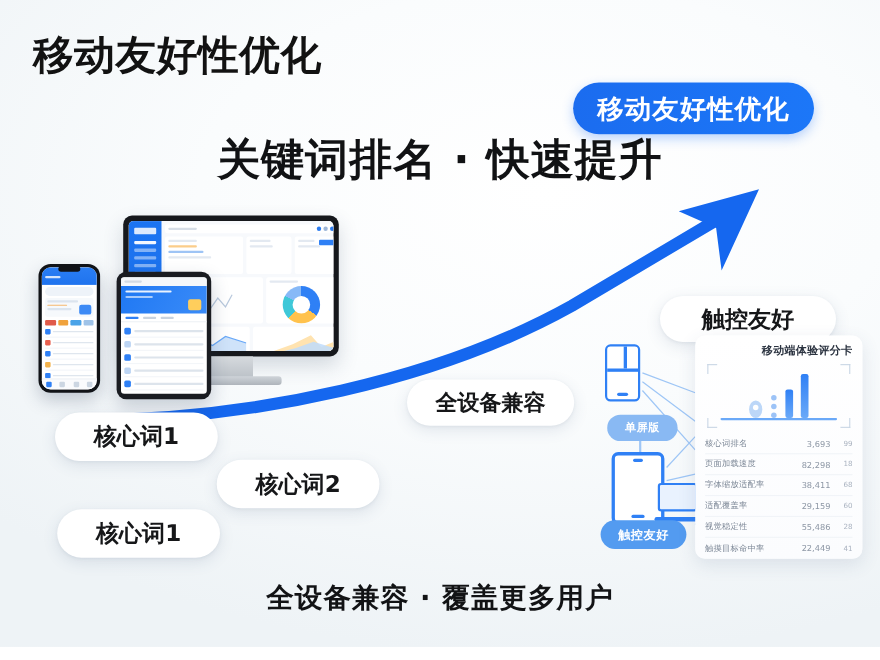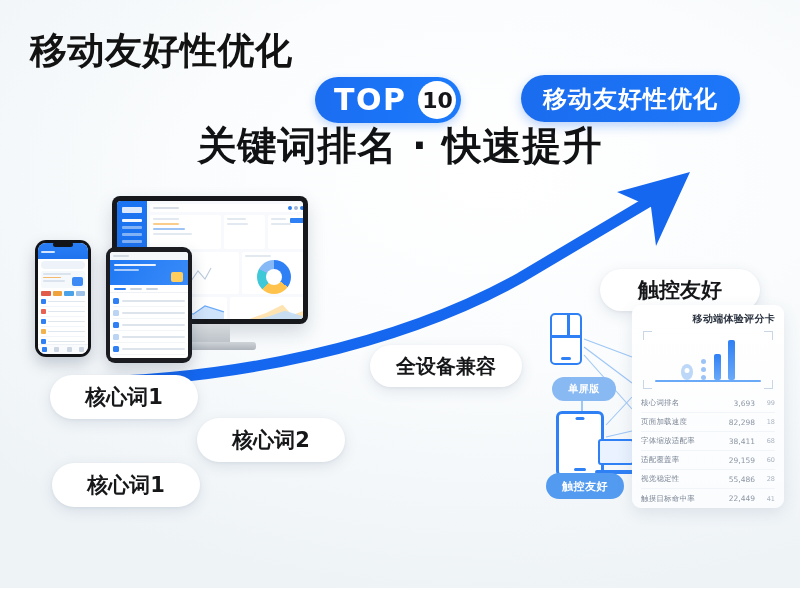--- a/index.html
+++ b/index.html
@@ -242,24 +242,20 @@
   }
 </style>
 </head>
 <body>
 
 <div id="stage">
 
   <div class="hdr-row1">
     <div class="hdr-title">移动友好性优化</div>
 
-    <div class="top-badge">
-      <span class="tlabel">TOP</span>
-      <span class="tnum">10</span>
-    </div>
 
     <div class="pill-blue">移动友好性优化</div>
   </div>
 
   <div class="hdr-sub">关键词排名 · 快速提升</div>
 
   <svg id="arrow-svg" viewBox="0 0 800 280">
     <path d="M75 232 C 230 232, 400 195, 520 128 L 648 52" stroke="#1567ef" stroke-width="11" fill="none" stroke-linecap="round"></path>
     <path d="M690 22 L 617 42 L 651 57 L 656 96 Z" fill="#1567ef"></path>
   </svg>
@@ -533,14 +529,15 @@
         <div class="sc-row" style="border-bottom:none">
           <span class="nm">触摸目标命中率</span>
           <span class="vl">22,449</span>
           <span class="dt">41</span>
         </div>
       </div>
     </div>
 
   </div>
 
+  <div class="footer">全设备兼容 · 覆盖更多用户</div>
 
 </div>
 
 </body></html>

